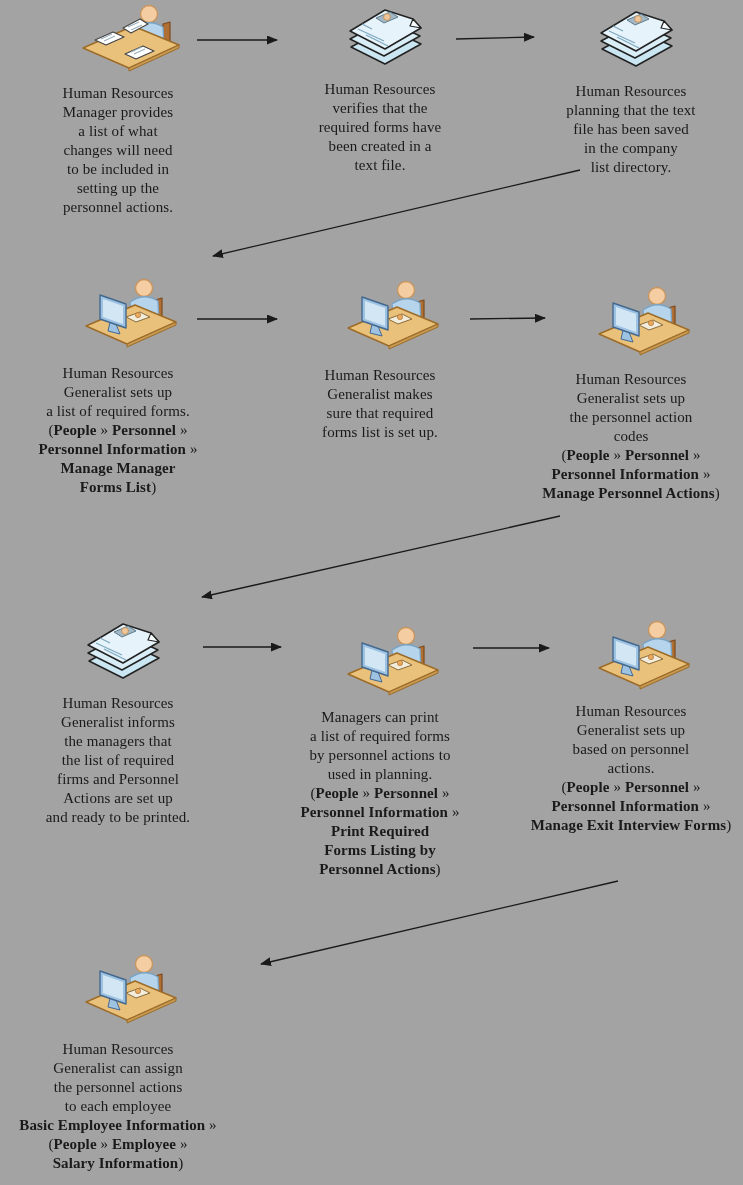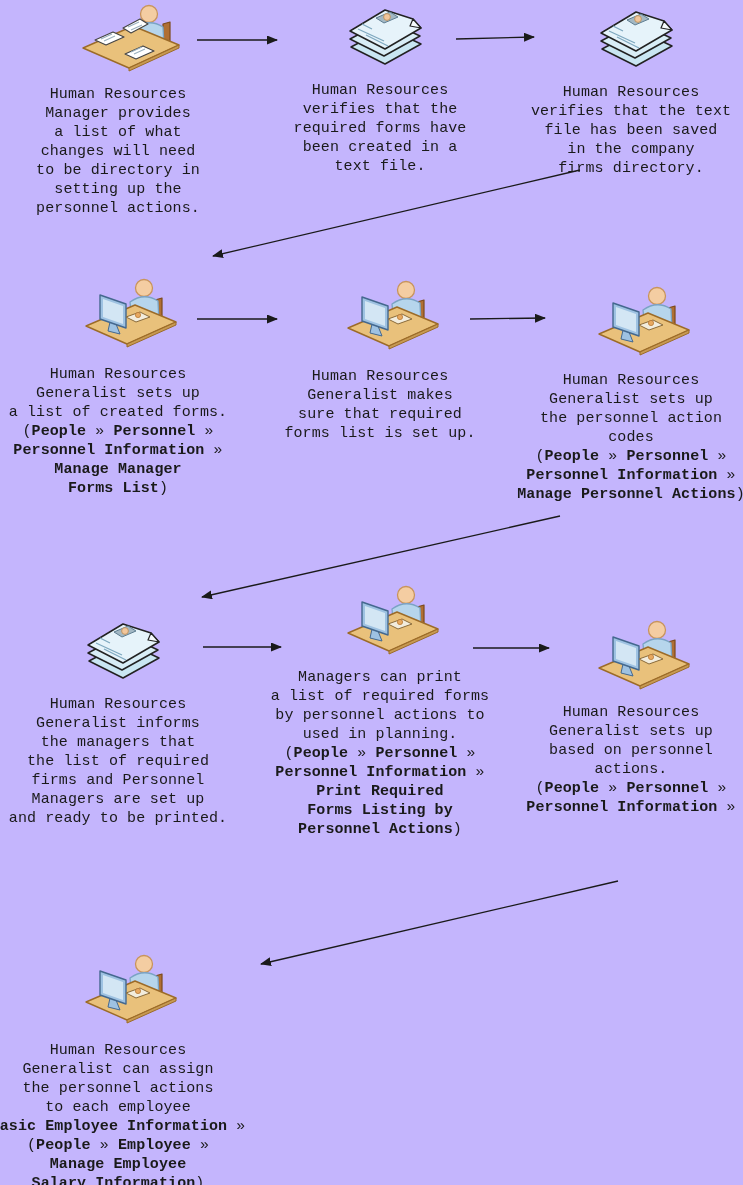--- a/index.html
+++ b/index.html
@@ -1,39 +1,39 @@
 <!DOCTYPE html>
 <html><head>
 <meta charset="utf-8">
 <style>
   html,body{margin:0;padding:0;background:#ffffff;}
   .canvas{
-    position:relative;width:743px;height:1185px;background:#c4b5fd;overflow:hidden;
-    font-family:Liberation Mono, monospace;color:#1a1a1a;
+    position:relative;width:743px;height:1185px;background:#a3a3a3;overflow:hidden;
+    font-family:Liberation Serif, serif;color:#1a1a1a;
   }
   #arrows-svg{position:absolute;left:0;top:0;width:743px;height:1185px;pointer-events:none;}
   .arrow{stroke:#1a1a1a;stroke-width:1.3;fill:none;}
   .step{position:absolute;display:flex;flex-direction:column;align-items:center;}
   .step-icon{flex:0 0 auto;margin-bottom:8px;}
   .step-icon.shift-lg{margin-left:26px;}
   .step-icon.shift-sm{margin-left:12px;}
   .s4 .step-icon,.s5 .step-icon,.s10 .step-icon{margin-bottom:12px;}
   .s6 .step-icon{margin-bottom:10px;}
   .step-text{font-size:15px;line-height:19px;text-align:center;letter-spacing:0.1px;}
   .line{white-space:nowrap;}
   .b{font-weight:bold;text-align:center;}
   
   .s1{left:0;top:4px;width:236px;}
   .s2{left:262px;top:6px;width:236px;}
   .s3{left:513px;top:8px;width:236px;}
   .s4{left:0;top:276px;width:236px;}
   .s5{left:262px;top:278px;width:236px;}
   .s6{left:513px;top:284px;width:236px;}
   .s7{left:0;top:620px;width:236px;}
-  .s8{left:262px;top:583px;width:236px;}
+  .s8{left:262px;top:624px;width:236px;}
   .s9{left:513px;top:618px;width:236px;}
   .s10{left:0;top:952px;width:236px;}
 </style>
 </head>
 <body>
 
 <svg width="0" height="0" style="position:absolute" aria-hidden="true">
   <defs>
     <symbol id="person-at-desk-icon" viewBox="0 0 104 68">
       <path d="M84,20 L91,18 L91,46 L84,49 Z" fill="#b06f33" stroke="#7c4a1c" stroke-width="1.2" stroke-linejoin="round"></path>
@@ -92,21 +92,21 @@
 
   <div class="step s1">
       <div class="step-icon shift-lg"><svg width="104" height="68" viewBox="0 0 104 68">
           <use href="#person-at-desk-icon"></use>
         </svg></div>
       <div class="step-text">
         <div class="line"><span>Human Resources</span></div>
         <div class="line"><span>Manager provides</span></div>
         <div class="line"><span>a list of what</span></div>
         <div class="line"><span>changes will need</span></div>
-        <div class="line"><span>to be directory in</span></div>
+        <div class="line"><span>to be included in</span></div>
         <div class="line"><span>setting up the</span></div>
         <div class="line"><span>personnel actions.</span></div>
       </div>
     </div>
   <div class="step s2">
       <div class="step-icon shift-sm"><svg width="88" height="62" viewBox="0 0 88 62">
           <use href="#document-stack-icon"></use>
         </svg></div>
       <div class="step-text">
         <div class="line"><span>Human Resources</span></div>
@@ -115,34 +115,34 @@
         <div class="line"><span>been created in a</span></div>
         <div class="line"><span>text file.</span></div>
       </div>
     </div>
   <div class="step s3">
       <div class="step-icon shift-sm"><svg width="88" height="62" viewBox="0 0 88 62">
           <use href="#document-stack-icon"></use>
         </svg></div>
       <div class="step-text">
         <div class="line"><span>Human Resources</span></div>
-        <div class="line"><span>verifies that the text</span></div>
+        <div class="line"><span>planning that the text</span></div>
         <div class="line"><span>file has been saved</span></div>
         <div class="line"><span>in the company</span></div>
-        <div class="line"><span>firms directory.</span></div>
+        <div class="line"><span>list directory.</span></div>
       </div>
     </div>
   <div class="step s4">
       <div class="step-icon shift-lg"><svg width="100" height="72" viewBox="0 0 100 72">
           <use href="#person-at-computer-icon"></use>
         </svg></div>
       <div class="step-text">
         <div class="line"><span>Human Resources</span></div>
         <div class="line"><span>Generalist sets up</span></div>
-        <div class="line"><span>a list of created forms.</span></div>
+        <div class="line"><span>a list of required forms.</span></div>
         <div class="line"><span>(</span><span class="b">People</span><span> » </span><span class="b">Personnel</span><span> »</span></div>
         <div class="line"><span class="b">Personnel Information</span><span> »</span></div>
         <div class="line"><span class="b">Manage Manager</span></div>
         <div class="line"><span class="b">Forms List</span><span>)</span></div>
       </div>
     </div>
   <div class="step s5">
       <div class="step-icon shift-lg"><svg width="100" height="72" viewBox="0 0 100 72">
           <use href="#person-at-computer-icon"></use>
         </svg></div>
@@ -170,21 +170,21 @@
   <div class="step s7">
       <div class="step-icon shift-sm"><svg width="88" height="62" viewBox="0 0 88 62">
           <use href="#document-stack-icon"></use>
         </svg></div>
       <div class="step-text">
         <div class="line"><span>Human Resources</span></div>
         <div class="line"><span>Generalist informs</span></div>
         <div class="line"><span>the managers that</span></div>
         <div class="line"><span>the list of required</span></div>
         <div class="line"><span>firms and Personnel</span></div>
-        <div class="line"><span>Managers are set up</span></div>
+        <div class="line"><span>Actions are set up</span></div>
         <div class="line"><span>and ready to be printed.</span></div>
       </div>
     </div>
   <div class="step s8">
       <div class="step-icon shift-lg"><svg width="100" height="72" viewBox="0 0 100 72">
           <use href="#person-at-computer-icon"></use>
         </svg></div>
       <div class="step-text">
         <div class="line"><span>Managers can print</span></div>
         <div class="line"><span>a list of required forms</span></div>
@@ -201,30 +201,30 @@
       <div class="step-icon shift-lg"><svg width="100" height="72" viewBox="0 0 100 72">
           <use href="#person-at-computer-icon"></use>
         </svg></div>
       <div class="step-text">
         <div class="line"><span>Human Resources</span></div>
         <div class="line"><span>Generalist sets up</span></div>
         <div class="line"><span>based on personnel</span></div>
         <div class="line"><span>actions.</span></div>
         <div class="line"><span>(</span><span class="b">People</span><span> » </span><span class="b">Personnel</span><span> »</span></div>
         <div class="line"><span class="b">Personnel Information</span><span> »</span></div>
+        <div class="line"><span class="b">Manage Exit Interview Forms</span><span>)</span></div>
       </div>
     </div>
   <div class="step s10">
       <div class="step-icon shift-lg"><svg width="100" height="72" viewBox="0 0 100 72">
           <use href="#person-at-computer-icon"></use>
         </svg></div>
       <div class="step-text">
         <div class="line"><span>Human Resources</span></div>
         <div class="line"><span>Generalist can assign</span></div>
         <div class="line"><span>the personnel actions</span></div>
         <div class="line"><span>to each employee</span></div>
         <div class="line"><span class="b">Basic Employee Information</span><span> »</span></div>
         <div class="line"><span>(</span><span class="b">People</span><span> » </span><span class="b">Employee</span><span> »</span></div>
-        <div class="line"><span class="b">Manage Employee</span></div>
         <div class="line"><span class="b">Salary Information</span><span>)</span></div>
       </div>
     </div>
 </div>
 
 </body></html>

